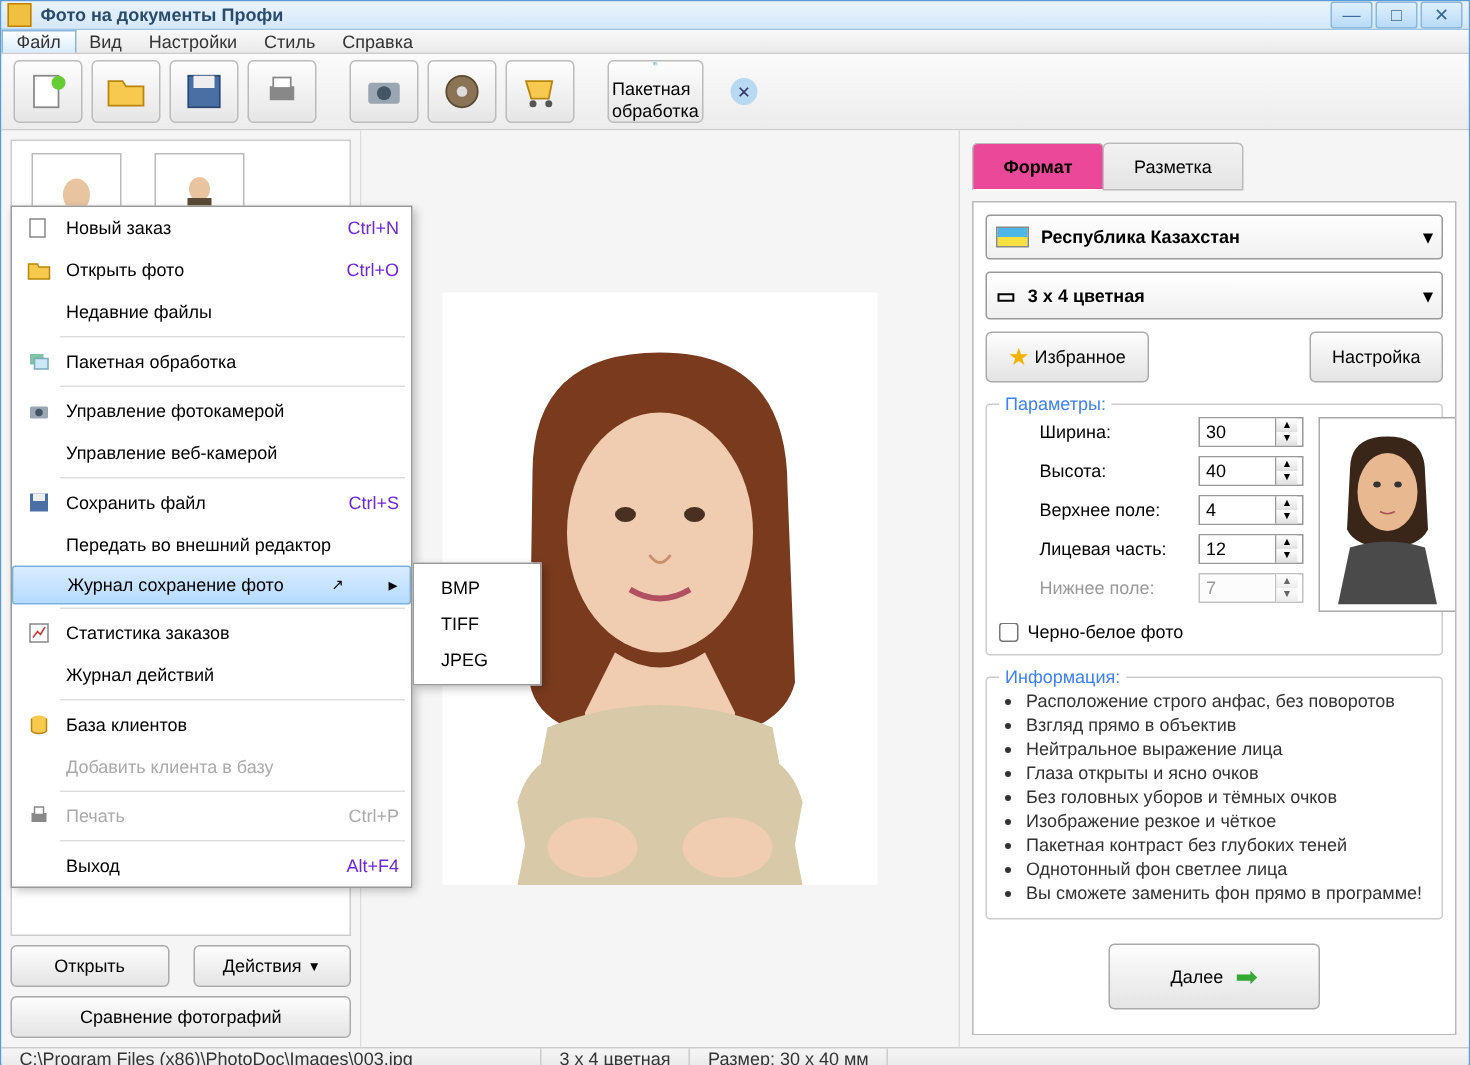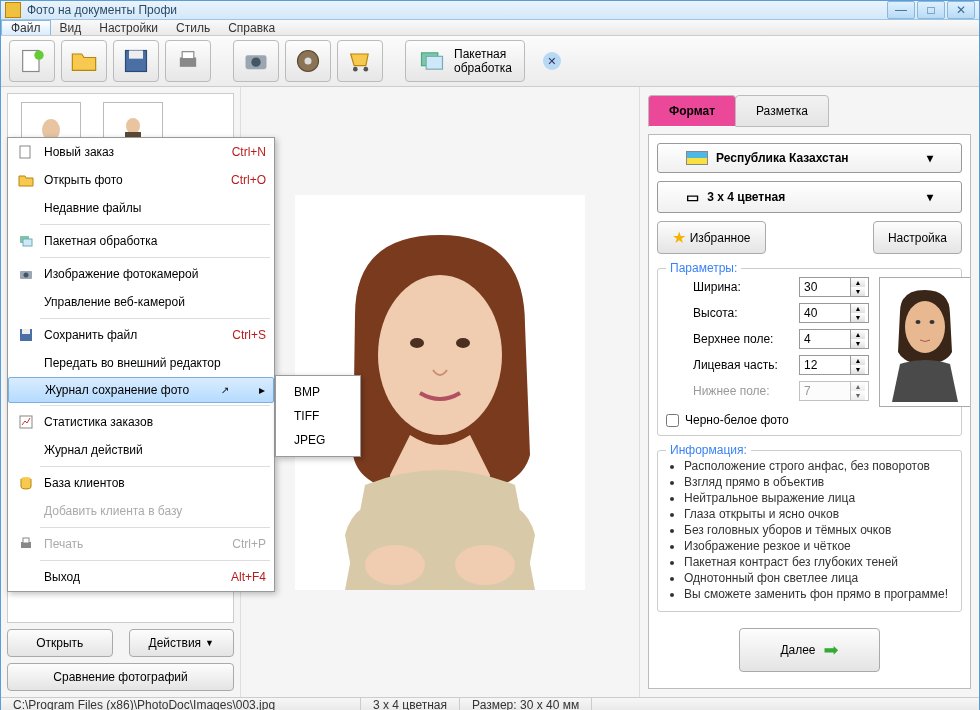--- a/index.html
+++ b/index.html
@@ -1,45 +1,45 @@
 <!DOCTYPE html>
 <html><head>
 <meta charset="utf-8">
 <style>
 * { box-sizing: border-box; margin: 0; padding: 0; font-family: Tahoma, Arial, sans-serif; font-size: 12px; }
 body { background: #e8e8e8; width: 980px; height: 710px; overflow: hidden; }
 .window { width: 980px; height: 710px; background: #fff; border: 1px solid #5a9dd6; display: flex; flex-direction: column; }
 .titlebar { background: linear-gradient(#eaf3fb,#d4e8f9); height: 28px; display: flex; align-items: center; padding: 0 4px; border-bottom: 1px solid #a0c4e4; }
 .titlebar .ticon { width: 16px; height: 16px; background: #f0c040; border: 1px solid #c08000; margin-right: 6px; }
-.titlebar .title { flex: 1; color: #2a4c6c; font-weight: normal; }
+.titlebar .title { flex: 1; color: #2a4c6c; font-weight: bold; }
 .winbtns { display: flex; gap: 2px; }
 .winbtn { width: 28px; height: 18px; background: linear-gradient(#dff0fd,#b8dbf6); border: 1px solid #8ab7dc; border-radius: 2px; display: flex; align-items: center; justify-content: center; color: #3a6b96; cursor: pointer; }
 .menubar { background: linear-gradient(#f9f9f9,#eaeaea); height: 22px; display: flex; align-items: stretch; border-bottom: 1px solid #ccc; }
 .menuitem { padding: 0 9px; display: flex; align-items: center; color: #333; cursor: pointer; }
 .menuitem.active { background: linear-gradient(#fff,#d8ecff); border: 1px solid #8ab7dc; border-bottom: none; }
 .toolbar { height: 54px; background: linear-gradient(#fbfbfb,#ececec); border-bottom: 1px solid #ccc; display: flex; align-items: center; padding: 4px 8px; gap: 6px; }
 .tbtn { width: 46px; height: 42px; background: linear-gradient(#fdfdfd,#e6e6e6); border: 1px solid #bbb; border-radius: 4px; display: flex; align-items: center; justify-content: center; }
-.tbtn.wide { width: auto; padding: 0 12px; gap: 8px; }
+.tbtn.wide { width: auto; padding: 0 2px; gap: 8px; flex-direction: column; }
 .tbtn svg, .tbtn .icn { width: 28px; height: 28px; }
 .content { flex: 1; display: flex; background: #f5f5f5; position: relative; }
 .leftpanel { width: 240px; border-right: 1px solid #ddd; display: flex; flex-direction: column; padding: 6px; gap: 6px; }
 .thumbstrip { flex: 1; background: #fff; border: 1px solid #ccc; display: flex; padding: 8px; gap: 12px; align-items: flex-start; }
 .thumb { width: 70px; text-align: center; }
 .thumb .img { width: 60px; height: 80px; background: #fff; border: 1px solid #bbb; margin: 0 auto 4px; display: flex; align-items: center; justify-content: center; }
 .lbtns { display: flex; gap: 16px; }
 .btn { background: linear-gradient(#fdfdfd,#e4e4e4); border: 1px solid #aaa; border-radius: 4px; padding: 6px 14px; cursor: pointer; display: inline-flex; align-items: center; justify-content: center; }
 .btn.wide { flex: 1; }
 .center { flex: 1; display: flex; align-items: center; justify-content: center; background: #f5f5f5; }
 .photo { width: 290px; height: 395px; background: #fff; display: flex; align-items: center; justify-content: center; }
 .rightpanel { width: 340px; border-left: 1px solid #ddd; background: #f5f5f5; display: flex; flex-direction: column; padding: 8px; gap: 8px; }
 .tabs { display: flex; }
 .tab { padding: 8px 20px; border: 1px solid #bbb; background: linear-gradient(#f2f2f2,#e4e4e4); border-radius: 4px 4px 0 0; cursor: pointer; margin-right: -1px; }
 .tab.active { background: #ec4899; border-bottom-color: #fff; font-weight: bold; position: relative; z-index: 2; }
 .tabpanel { border: 1px solid #bbb; background: #fff; margin-top: -1px; flex: 1; padding: 8px; display: flex; flex-direction: column; gap: 8px; overflow: auto; }
-.dropdown { border: 1px solid #999; border-radius: 3px; background: linear-gradient(#fff,#f0f0f0); padding: 7px 28px; display: flex; align-items: center; gap: 8px; font-weight: bold; cursor: pointer; }
+.dropdown { border: 1px solid #999; border-radius: 3px; background: linear-gradient(#fff,#f0f0f0); padding: 7px 6px; display: flex; align-items: center; gap: 8px; font-weight: bold; cursor: pointer; }
 .dropdown .arrow { margin-left: auto; }
 .rowbtns { display: flex; justify-content: space-between; }
 .group { border: 1px solid #ccc; border-radius: 3px; padding: 8px; position: relative; margin-top: 6px; }
 .group-title { position: absolute; top: -8px; left: 8px; background: #fff; padding: 0 4px; color: #3b82f6; }
 .params { display: flex; gap: 10px; }
 .paramrows { display: flex; flex-direction: column; gap: 6px; flex: 1; }
 .paramrow { display: flex; align-items: center; gap: 6px; margin-left: 27px; }
 .paramrow .lbl { width: 100px; }
 .spinner { display: flex; width: 70px; border: 1px solid #999; }
 .spinner input { border: none; width: 50px; padding: 2px 4px; outline: none; }
@@ -51,21 +51,21 @@
 .info-list { padding-left: 18px; }
 .info-list li { margin-bottom: 2px; color: #333; }
 .nextbtn { margin: 8px auto; padding: 10px 40px; font-weight: normal; font-size: 14px; display: flex; align-items: center; gap: 8px; }
 .statusbar { height: 22px; border-top: 1px solid #ccc; background: linear-gradient(#f6f6f6,#e8e8e8); display: flex; align-items: center; }
 .statusbar .cell { padding: 0 12px; border-right: 1px solid #ccc; height: 100%; display: flex; align-items: center; color: #333; }
 .dropdown-menu { position: absolute; background: #fff; border: 1px solid #999; box-shadow: 2px 2px 6px rgba(0,0,0,0.25); z-index: 100; }
 .filemenu { left: 6px; top: 50px; width: 268px; }
 .dm-item { display: flex; align-items: center; height: 28px; padding: 0 8px 0 4px; cursor: pointer; }
 .dm-item .icon-slot { width: 28px; display: flex; justify-content: center; }
 .dm-item .label { flex: 1; padding-left: 4px; }
-.dm-item .shortcut { color: #b91c1c; }
+.dm-item .shortcut { color: #6d28d9; }
 .dm-item.disabled .label, .dm-item.disabled .shortcut { color: #aaa; }
 .dm-item.hl { background: linear-gradient(#d9ecff,#b5dbff); border: 1px solid #7ab1e0; border-radius: 2px; height: 26px; }
 .dm-sep { height: 1px; background: #ddd; margin: 2px 4px 2px 32px; }
 .submenu { left: 274px; top: 288px; width: 86px; padding: 4px 0; }
 .submenu .dm-item { padding-left: 18px; height: 24px; }
 .disabled-lbl { color: #999; }
 .flag { width: 22px; height: 14px; background: linear-gradient(#4db8e8 50%, #f7e040 50%); border: 1px solid #888; }
 .star { color: #f5b301; font-size: 16px; }
 .caret { margin-left: 4px; font-size: 9px; }
 </style>
@@ -354,21 +354,21 @@
           <span class="label">Пакетная обработка</span>
         </div>
         <div class="dm-sep"></div>
         <div class="dm-item">
           <span class="icon-slot">
             <svg width="16" height="16">
               <rect x="2" y="5" width="12" height="8" rx="1" fill="#9aa6b2"></rect>
               <circle cx="8" cy="9" r="2.5" fill="#456"></circle>
             </svg>
           </span>
-          <span class="label">Изображение фотокамерой</span>
+          <span class="label">Управление фотокамерой</span>
         </div>
         <div class="dm-item">
           <span class="icon-slot"></span>
           <span class="label">Управление веб-камерой</span>
         </div>
         <div class="dm-sep"></div>
         <div class="dm-item">
           <span class="icon-slot">
             <svg width="16" height="16">
               <rect x="2" y="2" width="12" height="12" fill="#4a6fa5"></rect>

